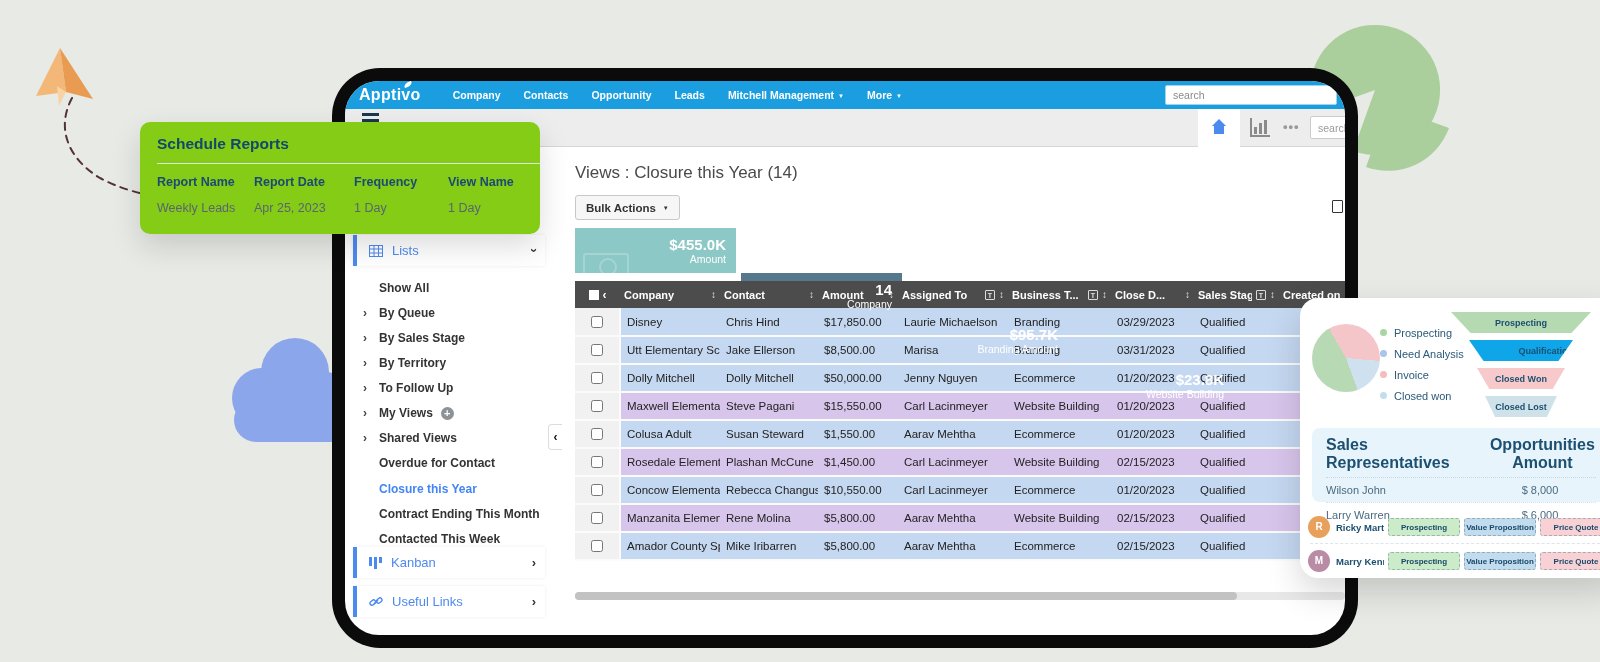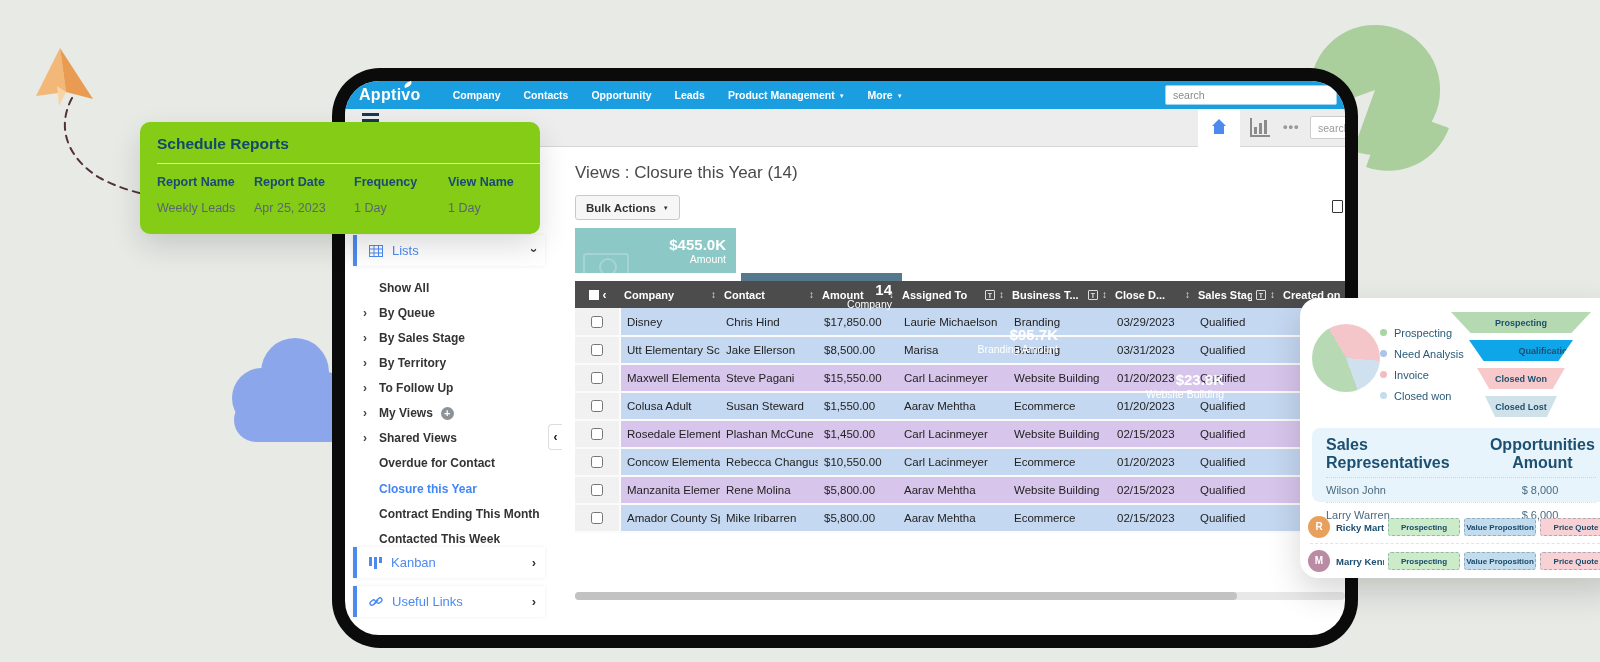--- a/index.html
+++ b/index.html
@@ -144,21 +144,21 @@
   <div class="abs tablet"></div>
   <div class="abs screen">
 
     <div class="abs navbar">
       <div class="brand"><span>Apptivo</span><span class="leaf"></span></div>
       <div class="nav-items">
         <span class="nav-item">Company</span>
         <span class="nav-item">Contacts</span>
         <span class="nav-item">Opportunity</span>
         <span class="nav-item">Leads</span>
-        <span class="nav-item dd">Product Management</span>
+        <span class="nav-item dd">Mitchell Management</span>
         <span class="nav-item dd">More</span>
       </div>
       <input class="nav-search" placeholder="search" style="">
     </div>
 
     <div class="abs toolbar">
       <div class="hamburger"></div>
       <div class="home-btn">
           <div class="home-glyph"></div>
         </div>
@@ -362,20 +362,31 @@
               <td class="cb-cell"><input type="checkbox" style=""></td>
               <td>Utt Elementary Sch...</td>
               <td>Jake Ellerson</td>
               <td>$8,500.00</td>
               <td>Marisa</td>
               <td>Branding</td>
               <td>03/31/2023</td>
               <td>Qualified</td>
               <td></td>
             </tr>
+          <tr class="blue">
+              <td class="cb-cell"><input type="checkbox" style=""></td>
+              <td>Dolly Mitchell</td>
+              <td>Dolly Mitchell</td>
+              <td>$50,000.00</td>
+              <td>Jenny Nguyen</td>
+              <td>Ecommerce</td>
+              <td>01/20/2023</td>
+              <td>Qualified</td>
+              <td></td>
+            </tr>
           <tr class="purple">
               <td class="cb-cell"><input type="checkbox" style=""></td>
               <td>Maxwell Elementary</td>
               <td>Steve Pagani</td>
               <td>$15,550.00</td>
               <td>Carl Lacinmeyer</td>
               <td>Website Building</td>
               <td>01/20/2023</td>
               <td>Qualified</td>
               <td></td>

